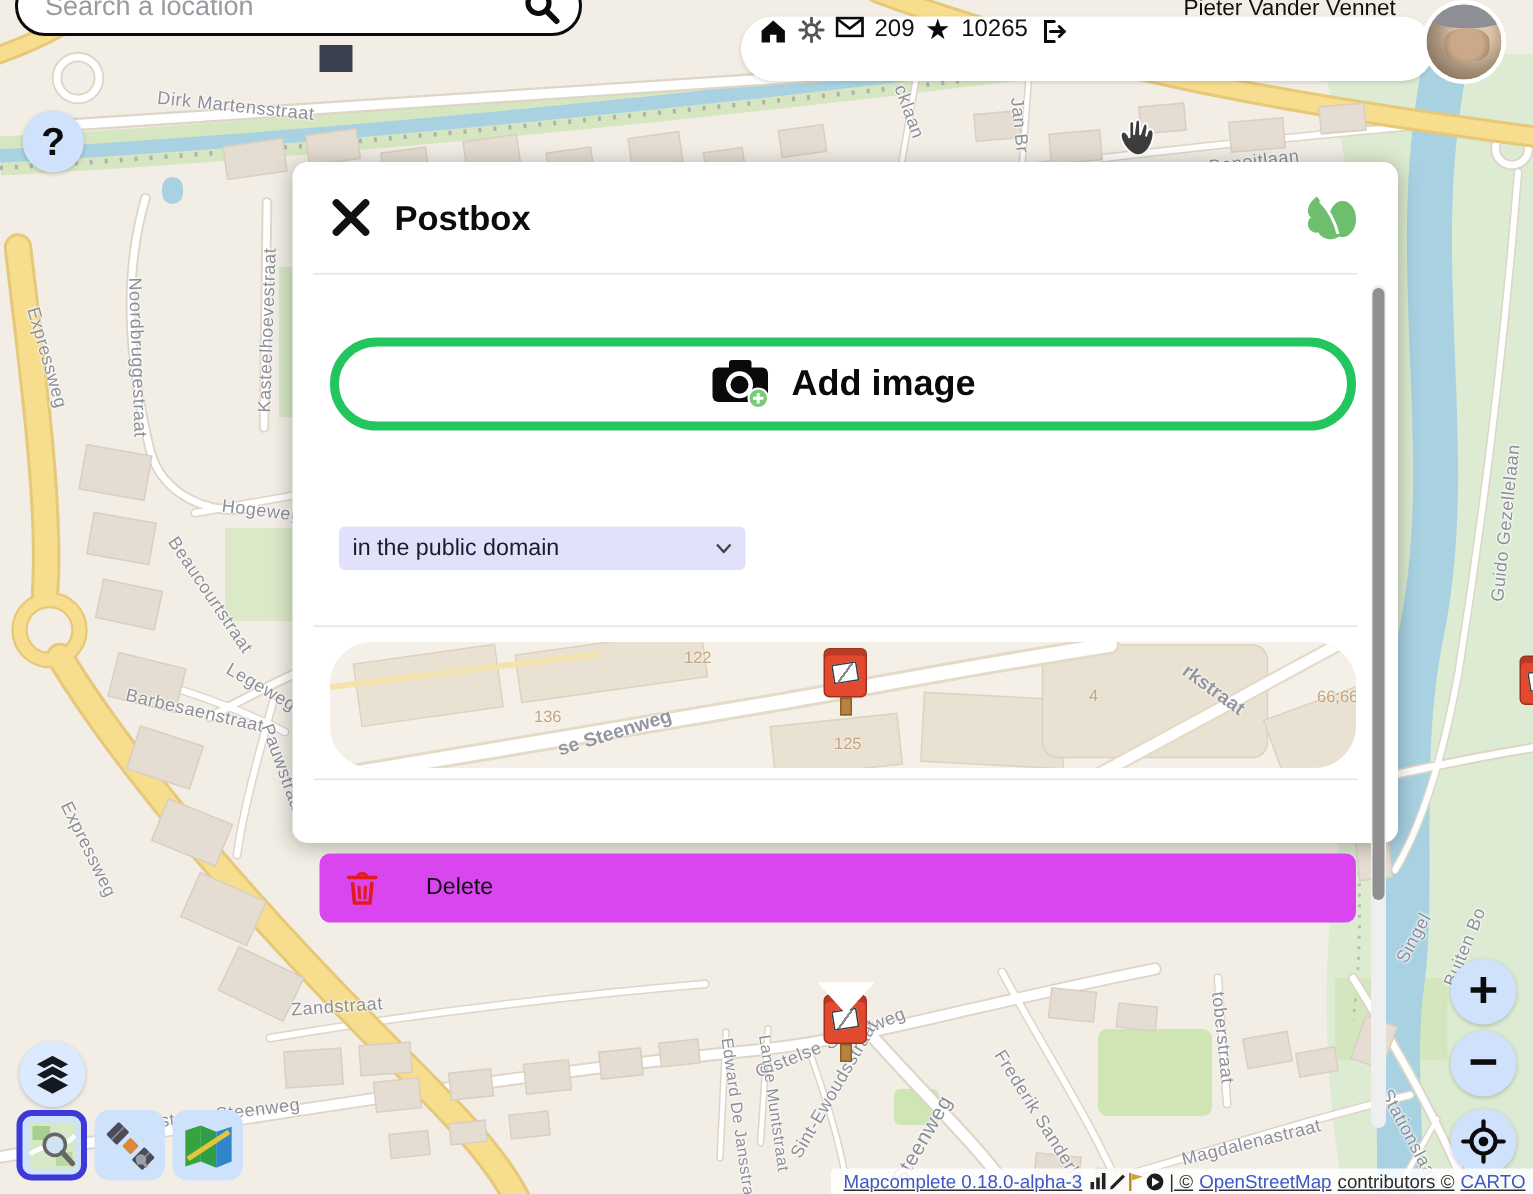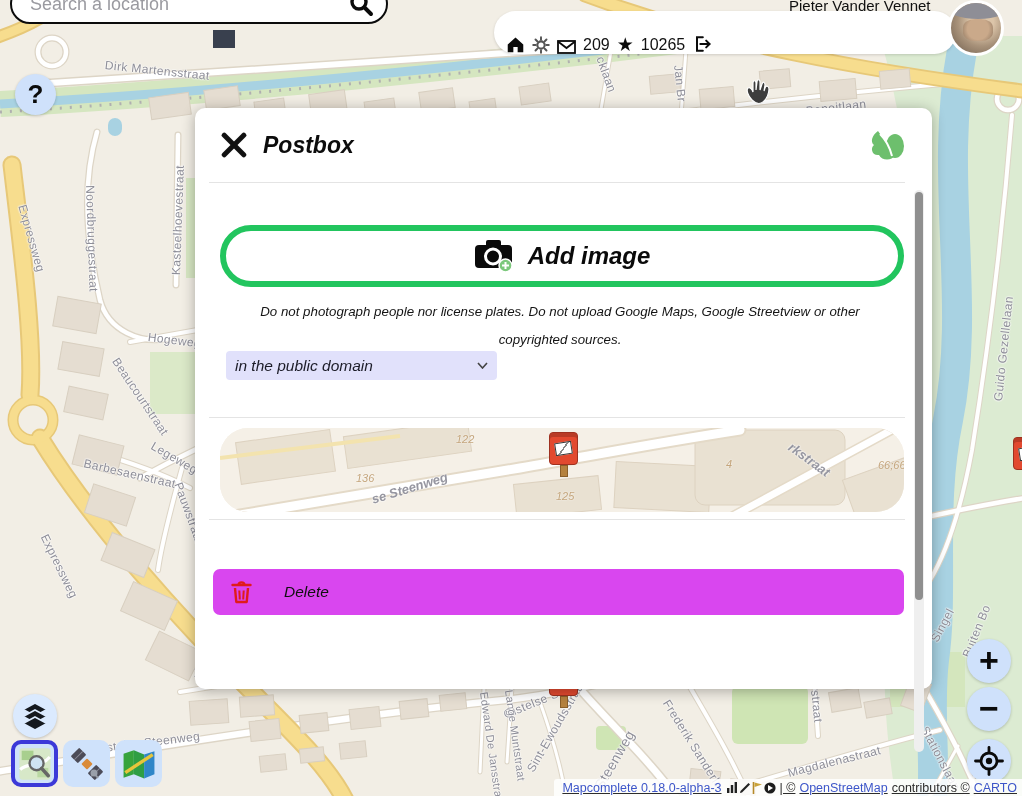--- a/index.html
+++ b/index.html
@@ -15,21 +15,21 @@
   .search-pill{position:absolute;left:10px;top:-16px;width:378px;height:40px;background:#fff;
                border:2.5px solid #0b0b0b;border-radius:22px;display:flex;align-items:center;
                padding:0 12px 0 16px;box-sizing:border-box;}
   .search-pill input{border:none;outline:none;flex:1;font-size:18px;color:#333;background:transparent;
                font-family:"Liberation Sans",sans-serif;}
   .search-pill input::placeholder{color:#9a9aa0;}
 
   
   .user-name{position:absolute;left:789px;top:-3px;font-size:15px;color:#101010;font-weight:500;}
   .user-pill{position:absolute;left:494px;top:11px;width:462px;height:43px;background:#fff;
-             border-radius:22px;display:flex;align-items:flex-end;gap:7px;padding:0 10px 0 12px;
+             border-radius:22px;display:flex;align-items:flex-start;gap:7px;padding:0 10px 0 12px;
              box-sizing:border-box;box-shadow:0 1px 3px rgba(0,0,0,.15);}
   .count-num{font-size:16px;color:#111;}
   .lang-select{width:246px;height:29px;background:#e1e1fb;border-radius:4px;display:flex;
                align-items:center;justify-content:space-between;padding:0 9px;box-sizing:border-box;
                font-size:15px;color:#1c1c28;cursor:pointer;}
   .avatar{position:absolute;left:948px;top:0px;width:56px;height:56px;border-radius:50%;
           border:3px solid #fff;box-sizing:border-box;overflow:hidden;
           background:radial-gradient(circle at 62% 38%, #dcc5a9 0 26%, #a8927a 55%, #6b5a4a 100%);}
   .avatar::before{content:"";position:absolute;left:-6px;top:-10px;width:66px;height:26px;
           border-radius:50%;background:#8e8e96;}
@@ -41,22 +41,22 @@
              justify-content:center;box-shadow:0 1px 3px rgba(0,0,0,.2);cursor:pointer;}
   .help-btn{left:15px;top:74px;width:41px;height:41px;font-size:26px;font-weight:bold;color:#0b0b0b;}
   .zoom-glyph{font-size:34px;font-weight:bold;color:#0b0b0b;line-height:1;margin-top:-3px;}
 
   
   .style-btn{position:absolute;width:47px;height:47px;border-radius:10px;background:#cfe2fb;
              display:flex;align-items:center;justify-content:center;box-sizing:border-box;cursor:pointer;}
   .style-btn.selected{border:4px solid #3c39d8;}
 
   
-  .dialog{position:absolute;left:195px;top:108px;width:737px;height:581px;background:#fff;
-          border-radius:10px;box-shadow:0 2px 14px rgba(0,0,0,.3);font-style:italic;}
+  .dialog{position:absolute;left:195px;top:108px;width:737px;height:454px;background:#fff;
+          border-radius:10px;box-shadow:0 2px 14px rgba(0,0,0,.3);}
   .dialog-pointer{position:absolute;left:545px;top:655px;width:0;height:0;
           border-left:19px solid transparent;border-right:19px solid transparent;border-top:21px solid #fff;}
   .dlg-header{position:absolute;left:0;top:0;width:100%;height:74px;display:flex;align-items:center;
           padding:0 26px;box-sizing:border-box;}
   .dlg-title{font-size:23px;font-weight:bold;color:#0c0c0c;margin-left:16px;}
   .dlg-divider{position:absolute;left:14px;width:696px;height:1px;background:#e4e4e4;}
   .addimg-btn{position:absolute;left:25px;top:117px;width:684px;height:62px;border:6px solid #22c55e;
           border-radius:40px;display:flex;align-items:center;justify-content:center;gap:14px;
           box-sizing:border-box;cursor:pointer;background:#fff;}
   .addimg-label{font-size:24px;font-weight:bold;color:#0a0a0a;}
@@ -361,21 +361,20 @@
         <rect x="12" y="1" width="15" height="8" rx="2" fill="#0a0a0a"></rect>
         <rect x="1" y="6" width="37" height="23" rx="4" fill="#0a0a0a"></rect>
         <circle cx="19" cy="17.5" r="7.5" fill="#0a0a0a" stroke="#fff" stroke-width="3"></circle>
         <circle cx="31.5" cy="26.5" r="6.5" fill="#7cc87c" stroke="#fff" stroke-width="1.4"></circle>
         <line x1="31.5" y1="23" x2="31.5" y2="30" stroke="#fff" stroke-width="2"></line>
         <line x1="28" y1="26.5" x2="35" y2="26.5" stroke="#fff" stroke-width="2"></line>
       </svg>
       <span class="addimg-label">Add image</span>
     </div>
 
-    <div class="photo-note">Do not photograph people nor license plates. Do not upload Google Maps, Google Streetview or other copyrighted sources.</div>
 
     <div class="license-row">
       <div class="license-select">
         <span>in the public domain</span>
         <svg width="11" height="7" viewBox="0 0 11 7">
           <polyline points="1,1 5.5,6 10,1" fill="none" stroke="#444" stroke-width="1.6"></polyline>
         </svg>
       </div>
     </div>
 

